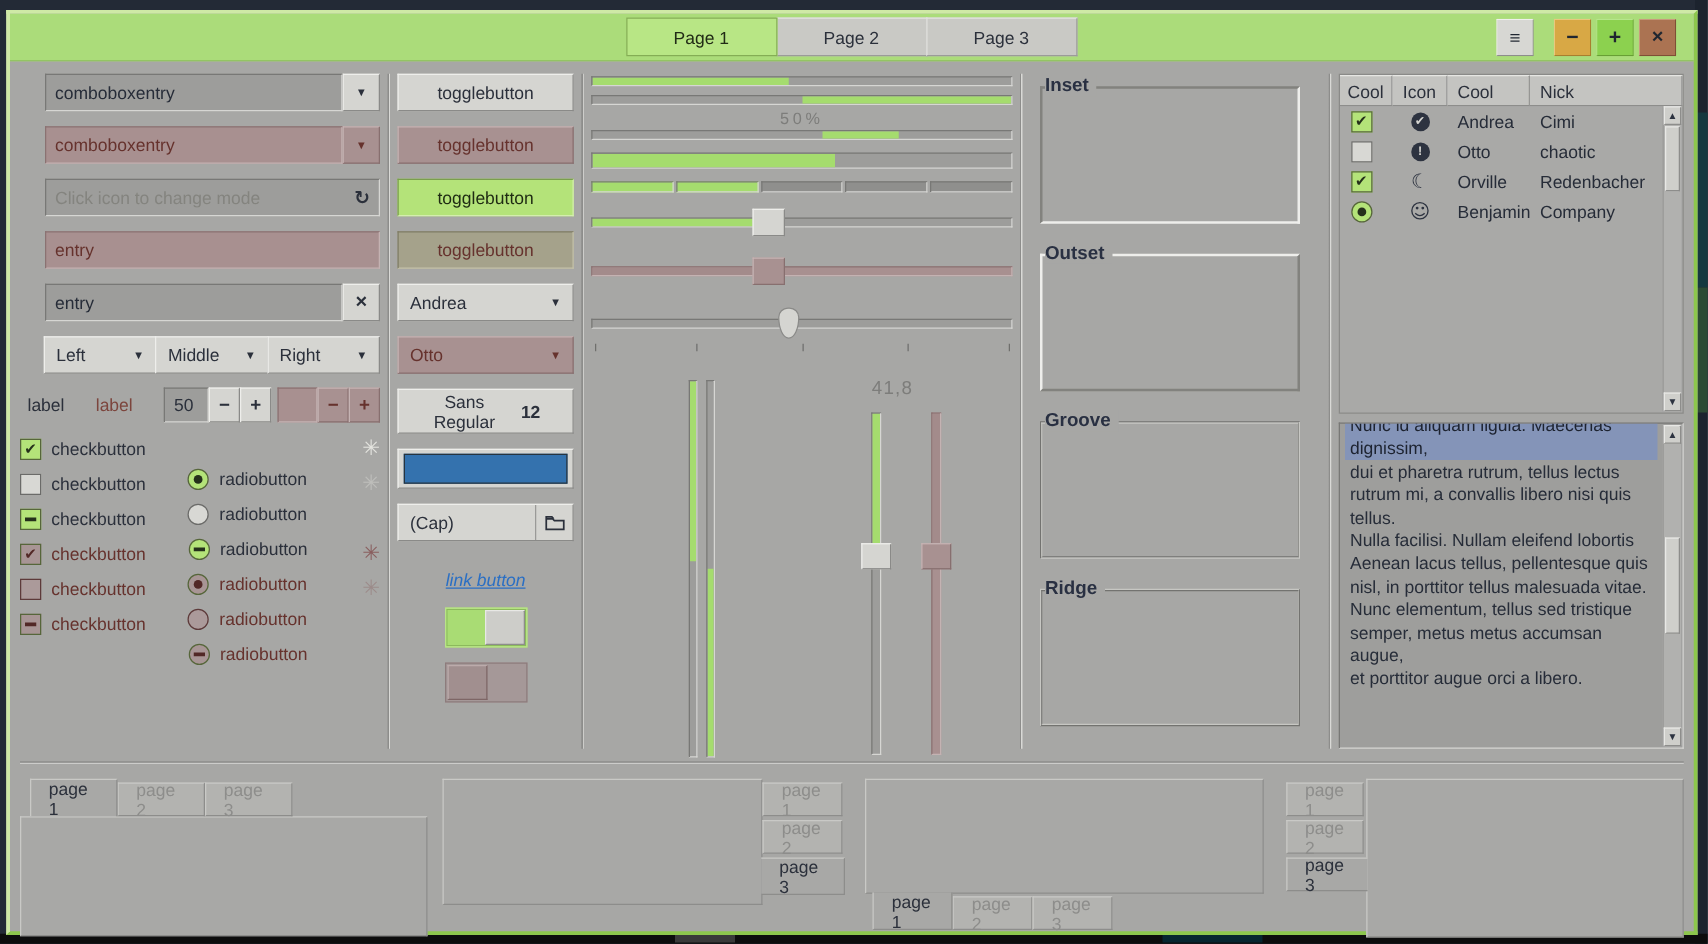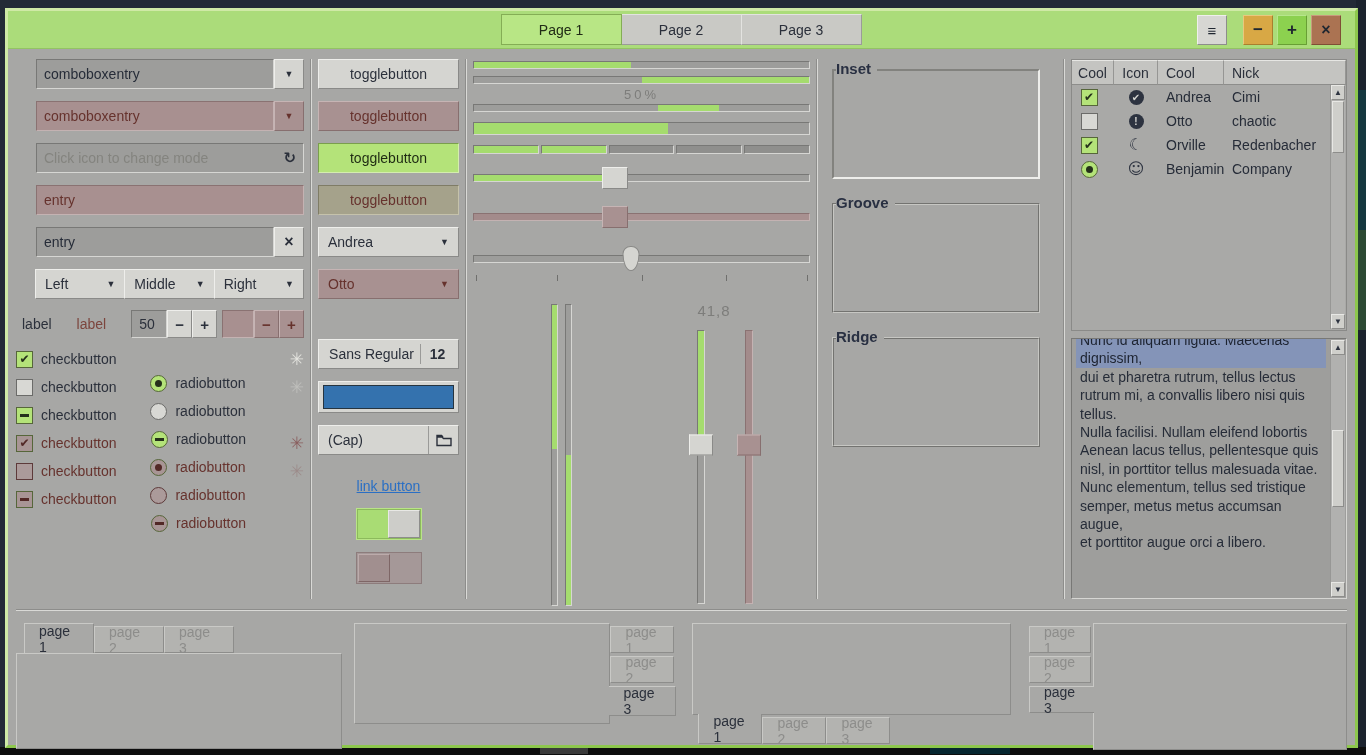--- a/index.html
+++ b/index.html
@@ -74,31 +74,31 @@
   .chklbl{width:110px;}
   .radwrap{width:140px;display:flex;align-items:flex-start;margin-top:48px;}
   .spinner{margin-left:auto;font-size:17px;color:#e4e4df;font-family:"DejaVu Sans",sans-serif;}
   .spinner.faint{opacity:.38;}
   .spinner.red{color:#8a5f5f;}
   .dis-red{color:#66322d;}
   
   .col2{width:141px;flex:none;display:flex;flex-direction:column;}
   .col2 .btn{margin-bottom:12px;flex:none;}
   .combo{justify-content:space-between;padding:0 9px;}
-  .fontbtn{padding:4px;margin-top:28px;}
+  .fontbtn{padding:17px;}
   .fontbtn .fam{flex:1;text-align:center;}
   .fontbtn .sz{width:34px;font-weight:bold;border-left:1px solid #9a9a98;
     display:flex;align-items:center;justify-content:center;align-self:stretch;}
   .colorbtn{height:32px;padding:3px 4px;}
   .colorswatch{width:100%;height:100%;border:1px solid #26343f;}
   .filebtn{padding:0;}
   .filebtn .cap{flex:1;text-align:left;padding-left:9px;}
   .filebtn .fico{width:30px;border-left:1px solid #9a9a98;display:flex;align-items:center;
     justify-content:center;align-self:stretch;}
-  .linkbtn{text-align:center;color:#2a6fc4;text-decoration:underline;margin:11px 0 14px 0;}
+  .linkbtn{text-align:center;color:#2a6fc4;text-decoration:underline;margin:11px 0 14px 0;font-style:italic;}
   .switch{width:66px;height:32px;margin:0 auto 12px auto;position:relative;}
   .switch.on{background:#a9dc74;border:1px solid #b9e488;box-shadow:inset 0 0 0 1px #8cba5c;}
   .switch.on .knob{position:absolute;right:1px;top:1px;width:32px;height:28px;background:#cdcdc9;
     border:1px solid;border-color:#e8e8e5 #8d8d8b #8d8d8b #e8e8e5;}
   .switch.offdis{background:#a59898;border:1px solid #8d7c7c;}
   .switch.offdis .knob{position:absolute;left:1px;top:1px;width:32px;height:28px;background:#a18f8f;
     border:1px solid;border-color:#bcabab #7e6666 #7e6666 #bcabab;}
   
   .col3{width:337px;flex:none;}
   .hbar{height:8px;position:relative;overflow:hidden;}
@@ -477,20 +477,23 @@
           </div>
         </div>
       </div>
 
       <div class="vsep"></div>
 
       <div class="col4">
         <div class="frame inset">
           <span class="frame-label">Inset</span>
         </div>
+        <div class="frame outset">
+          <span class="frame-label">Outset</span>
+        </div>
         <div class="frame groove">
           <span class="frame-label">Groove</span>
         </div>
         <div class="frame ridge">
           <span class="frame-label">Ridge</span>
         </div>
       </div>
 
       <div class="vsep"></div>
 

